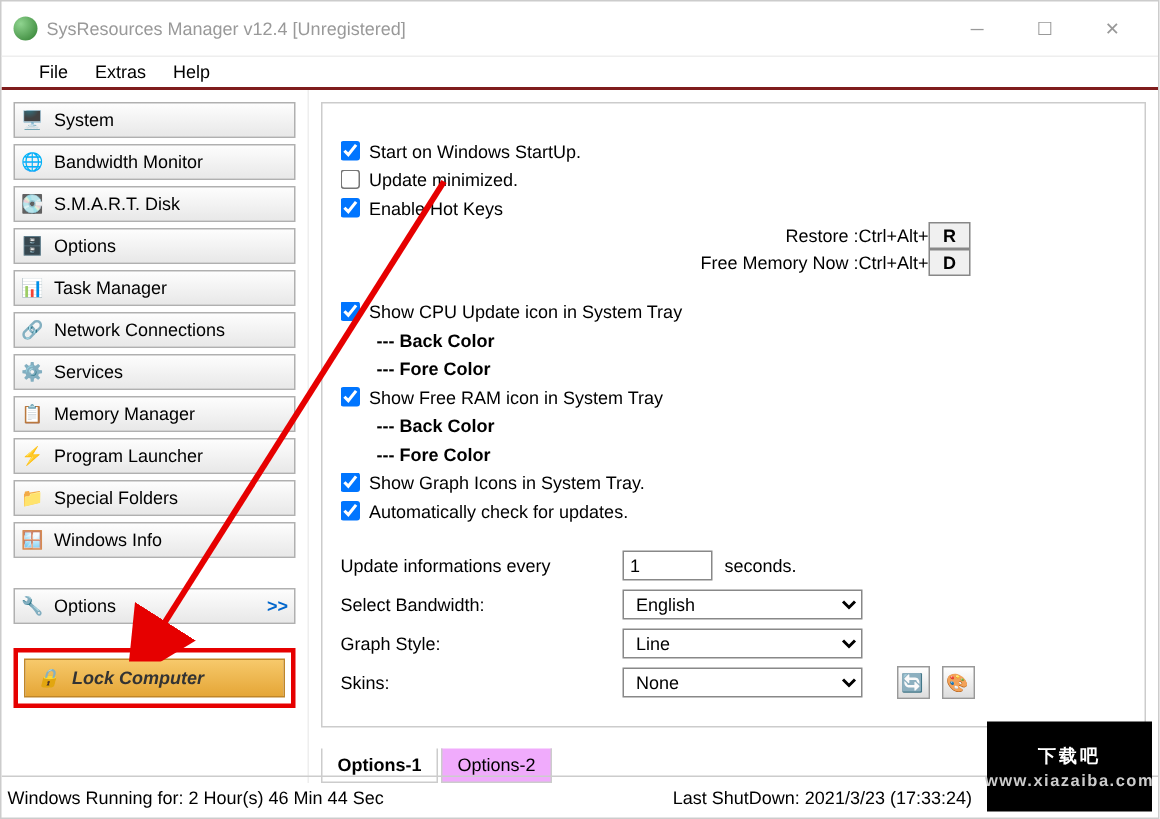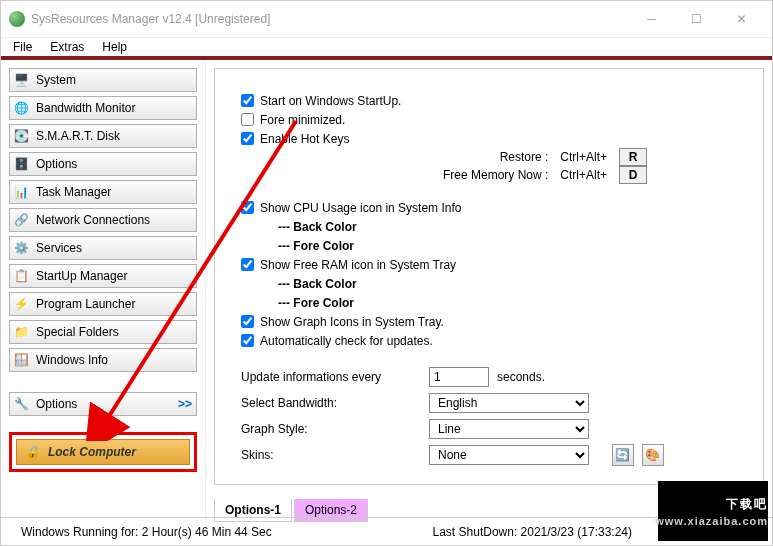--- a/index.html
+++ b/index.html
@@ -2,52 +2,52 @@
 <html><head>
 <meta charset="utf-8">
 <style>
 *{box-sizing:border-box;margin:0;padding:0;font-family:'Microsoft YaHei',Arial,sans-serif;font-size:12px}
 body{width:773px;height:546px;background:#fff;border:1px solid #ccc;position:relative;overflow:hidden}
 .titlebar{height:18px;display:flex;align-items:center;padding:18px 8px;border-bottom:1px solid #eee}
 .titlebar-icon{width:16px;height:16px;border-radius:50%;background:radial-gradient(circle at 30% 30%,#8fd48f,#2e7d2e);margin-right:6px}
 .titlebar-text{color:#999;flex:1}
 .win-btns{display:flex;gap:0}
 .win-btn{width:45px;height:28px;display:flex;align-items:center;justify-content:center;color:#999;cursor:pointer}
-.menubar{height:22px;display:flex;align-items:center;padding:0 4px;gap:2px;border-bottom:4px solid #7f1d1d}
+.menubar{height:22px;display:flex;align-items:center;padding:0 17px;gap:2px;border-bottom:2px solid #7f1d1d}
 .menu-item{padding:2px 8px;cursor:pointer}
 .main{display:flex;height:462px}
 .sidebar{width:205px;padding:8px;display:flex;flex-direction:column;gap:4px;border-right:1px solid #eee}
 .nav-btn{height:24px;display:flex;align-items:center;padding:0 4px;border:1px solid #b0b0b0;background:linear-gradient(#fdfdfd,#e8e8e8);cursor:pointer;gap:6px}
 .nav-btn.options{margin-top:16px}
 .nav-icon{width:16px;height:16px;flex-shrink:0;display:flex;align-items:center;justify-content:center}
 .nav-arrow{color:#0066cc;font-weight:bold;margin-left:auto}
 .lock-wrap{margin-top:12px;border:3px solid #e60000;padding:4px;position:relative}
 .lock-btn{height:26px;display:flex;align-items:center;padding:0 8px;background:linear-gradient(#f7c96b,#e5a637);border:1px solid #c08628;gap:8px;font-style:italic;font-weight:bold;color:#333;cursor:pointer}
 .content{flex:1;padding:8px 8px 0 8px;position:relative}
-.panel{border:1px solid #ccc;background:#fff;height:417px;padding:22px 26px 0 26px;position:relative}
+.panel{border:1px solid #ccc;background:#fff;height:417px;padding:22px 26px 0 12px;position:relative}
 .row{display:flex;align-items:center;min-height:19px;gap:6px}
 .cb{width:13px;height:13px}
-.sub{margin-left:37px;font-weight:bold}
-.hotkey-row{display:flex;align-items:center;justify-content:flex-end;gap:12px;padding-right:90px}
+.sub{margin-left:24px;font-weight:bold}
+.hotkey-row{display:flex;align-items:center;justify-content:flex-end;gap:0;padding-right:90px}
 .hotkey-lbl{min-width:130px;text-align:right}
 .key-box{width:28px;height:18px;border:1px solid #888;background:#f0f0f0;text-align:center;font-weight:bold;line-height:16px}
 .spacer{height:14px}
 .form-row{display:flex;align-items:center;gap:8px;height:26px}
 .form-lbl{width:180px}
 select,.num-input{border:1px solid #888;background:#fff;height:20px;padding:0 4px;font-size:12px}
 .num-input{width:60px}
 .sel-lang{width:160px}
 .icon-btn{width:22px;height:22px;border:1px solid #999;background:linear-gradient(#fff,#ddd);display:inline-flex;align-items:center;justify-content:center;cursor:pointer}
 .tabs{position:absolute;bottom:0;left:8px;display:flex}
 .tab{border:1px solid #ccc;border-top:none;padding:4px 10px;background:#f0abfc;cursor:pointer;margin-right:2px}
 .tab.active{background:#fff;font-weight:bold}
-.statusbar{position:absolute;bottom:0;left:0;right:0;height:28px;border-top:1px solid #ccc;display:flex;align-items:center;padding:0 20px}
+.statusbar{position:absolute;bottom:0;left:0;right:0;height:28px;border-top:1px solid #ccc;display:flex;align-items:center;padding:0 4px}
 .status-l{flex:1}
 .status-r{padding-right:120px}
-.watermark{position:absolute;right:4px;bottom:4px;width:110px;height:60px;background:#000;color:#fff;display:flex;flex-direction:column;align-items:flex-end;justify-content:center;font-weight:bold;font-size:20px;letter-spacing:2px}
+.watermark{position:absolute;right:4px;bottom:4px;width:110px;height:60px;background:#000;color:#fff;display:flex;flex-direction:column;align-items:center;justify-content:center;font-weight:bold;font-size:20px;letter-spacing:2px}
 .watermark .sm{font-size:11px;letter-spacing:1px;color:#ccc;margin-top:2px}
 .arrow-svg{position:absolute;left:85px;top:110px;pointer-events:none;z-index:50}
 </style>
 </head>
 <body>
 
 <div class="titlebar">
   <div class="titlebar-icon"></div>
   <div class="titlebar-text">SysResources Manager  v12.4  [Unregistered]</div>
   <div class="win-btns">
@@ -88,21 +88,21 @@
     <div class="nav-btn">
         <span class="nav-icon">🔗</span>
         <span>Network Connections</span>
       </div>
     <div class="nav-btn">
         <span class="nav-icon">⚙️</span>
         <span>Services</span>
       </div>
     <div class="nav-btn">
         <span class="nav-icon">📋</span>
-        <span>StartUp Manager</span>
+        <span>Memory Manager</span>
       </div>
     <div class="nav-btn">
         <span class="nav-icon">⚡</span>
         <span>Program Launcher</span>
       </div>
     <div class="nav-btn">
         <span class="nav-icon">📁</span>
         <span>Special Folders</span>
       </div>
     <div class="nav-btn">
@@ -123,40 +123,40 @@
   </div>
 
   <div class="content">
     <div class="panel">
       <div class="row">
           <input type="checkbox" class="cb" checked="" style="">
           <span>Start on Windows StartUp.</span>
         </div>
       <div class="row">
           <input type="checkbox" class="cb" style="">
-          <span>Fore minimized.</span>
+          <span>Update minimized.</span>
         </div>
       <div class="row">
           <input type="checkbox" class="cb" checked="" style="">
           <span>Enable Hot Keys</span>
         </div>
       <div class="hotkey-row">
           <span class="hotkey-lbl">Restore :</span>
           <span>Ctrl+Alt+</span>
           <div class="key-box">R</div>
         </div>
       <div class="hotkey-row">
           <span class="hotkey-lbl">Free Memory Now :</span>
           <span>Ctrl+Alt+</span>
           <div class="key-box">D</div>
         </div>
       <div class="spacer"></div>
       <div class="row">
           <input type="checkbox" class="cb" checked="" style="">
-          <span>Show CPU Usage icon in System Info</span>
+          <span>Show CPU Update icon in System Tray</span>
         </div>
       <div class="row sub">--- Back Color</div>
       <div class="row sub">--- Fore Color</div>
       <div class="row">
           <input type="checkbox" class="cb" checked="" style="">
           <span>Show Free RAM icon in System Tray</span>
         </div>
       <div class="row sub">--- Back Color</div>
       <div class="row sub">--- Fore Color</div>
       <div class="row">

